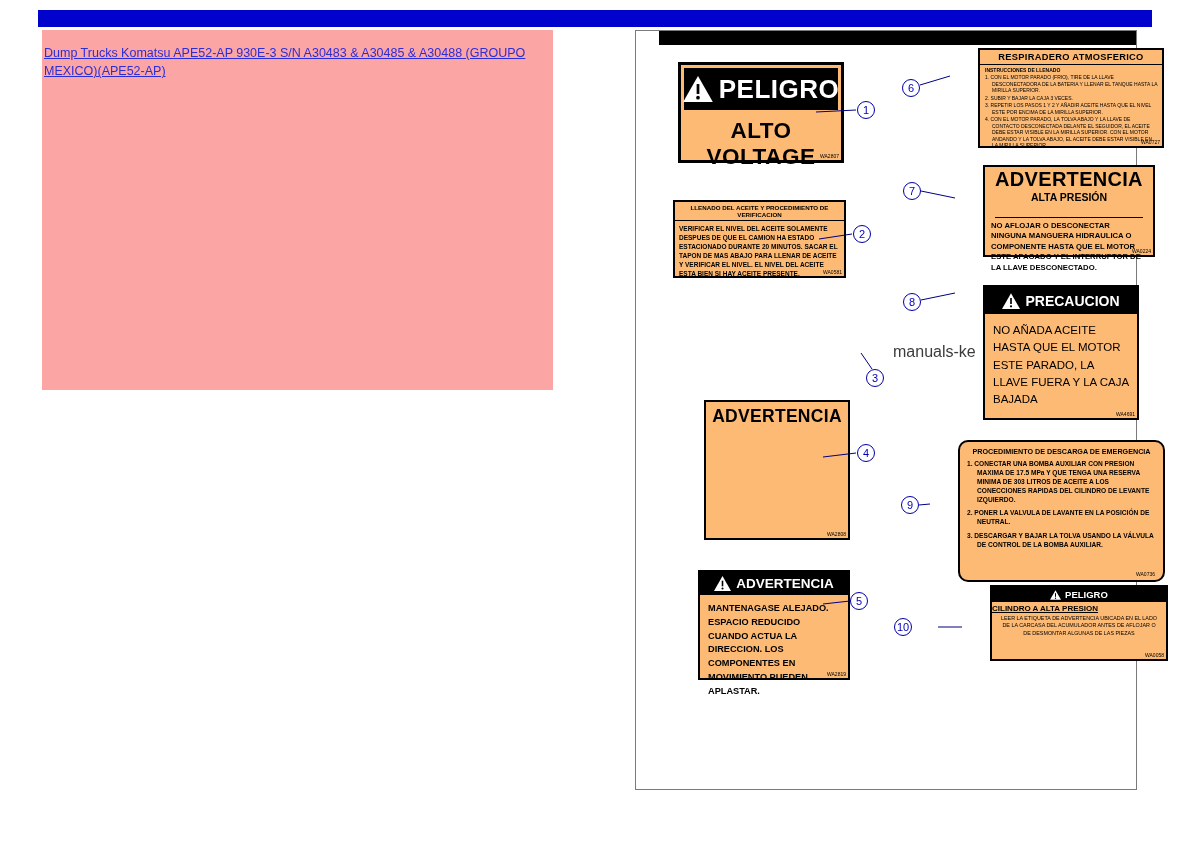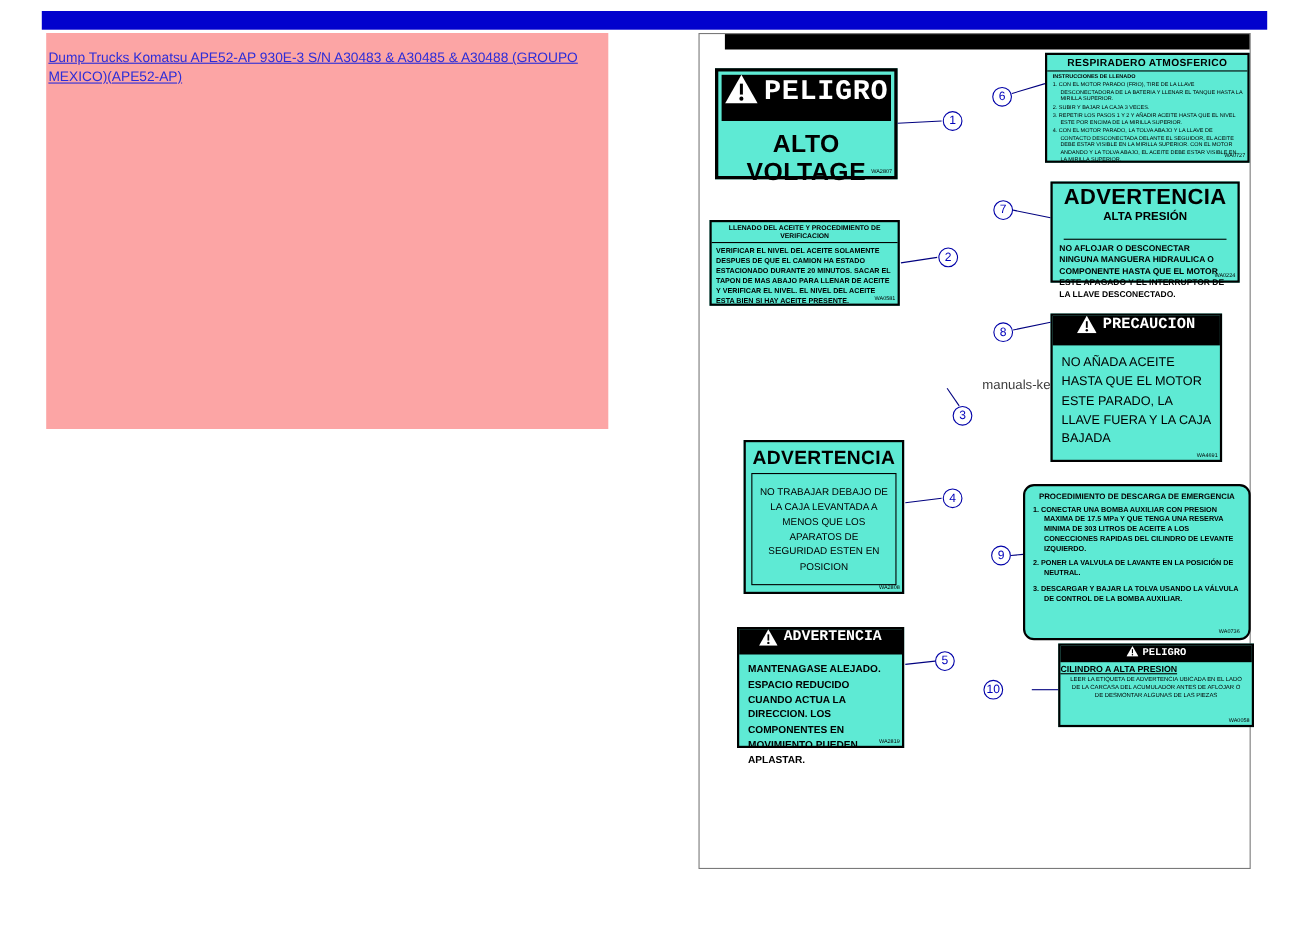--- a/index.html
+++ b/index.html
@@ -8,25 +8,25 @@
   #page { position:absolute; left:0; top:0; width:1190px; height:842px; overflow:hidden; background:#fff; }
 
   .topbar { position:absolute; left:38px; top:10px; width:1114px; height:17px; background:#0202cd; }
 
   .blackbox { position:absolute; left:42px; top:30px; width:511px; height:360px; background:#fca5a5; padding:13px 8px 0 2px; }
   .doclink { color:#2d2dd8; font-size:12.5px; line-height:1.3; text-decoration:underline; cursor:pointer; }
 
   .panel { position:absolute; left:635px; top:30px; width:502px; height:760px; background:#fff; border:1px solid #7a7a7a; }
   .panelbar { position:absolute; left:23px; right:0; top:0; height:14px; background:#000; }
 
-  .watermark { position:absolute; left:893px; top:343px; font-size:12px; color:#3c3c3c; z-index:6; }
-
-  .lbl { position:absolute; background:#5eead4; border:2px solid #000; z-index:2; }
+  .watermark { position:absolute; left:893px; top:343px; font-size:16px; color:#3c3c3c; z-index:6; }
+
+  .lbl { position:absolute; background:#fdba74; border:2px solid #000; z-index:2;margin-left:28px; }
   .code { position:absolute; right:2px; bottom:1px; font-size:5px; line-height:1; color:#000; }
-  .bar { background:#000; color:#fff; display:flex; align-items:flex-start; justify-content:center; font-weight:bold;font-family:Liberation Mono, monospace; }
+  .bar { background:#000; color:#fff; display:flex; align-items:center; justify-content:center; font-weight:bold; }
   .tri { flex:0 0 auto; display:block; }
 
   .lbl1 { left:650px; top:62px; width:166px; height:101px; border-width:3px; padding:3px; }
   .lbl1 .bar { height:42px; gap:6px; font-size:26px; letter-spacing:0.5px; }
   .lbl1 .bigbody { margin-top:8px; text-align:center; font-size:22.5px; font-weight:bold; letter-spacing:0.5px; }
 
   .lbl2 { left:645px; top:200px; width:173px; height:78px; }
   .lbl2 .t { font-size:6.2px; font-weight:bold; text-align:center; padding:2px 1px; border-bottom:1px solid #000; }
   .lbl2 .b { font-size:6.5px; font-weight:bold; padding:3px 4px 0 4px; line-height:1.4; }
 
@@ -114,21 +114,20 @@
 
   <div class="lbl lbl2">
     <div class="t">LLENADO DEL ACEITE Y PROCEDIMIENTO DE VERIFICACION</div>
     <div class="b">VERIFICAR EL NIVEL DEL ACEITE SOLAMENTE DESPUES DE QUE EL CAMION HA ESTADO ESTACIONADO DURANTE 20 MINUTOS. SACAR EL TAPON DE MAS ABAJO PARA LLENAR DE ACEITE Y VERIFICAR EL NIVEL. EL NIVEL DEL ACEITE ESTA BIEN SI HAY ACEITE PRESENTE.</div>
     <span class="code">WA0581</span>
   </div>
 
 
   <div class="lbl lbl4">
     <div class="h">ADVERTENCIA</div>
-    <div class="inner">NO TRABAJAR DEBAJO DE LA CAJA LEVANTADA A MENOS QUE LOS APARATOS DE SEGURIDAD ESTEN EN POSICION</div>
     <span class="code">WA2808</span>
   </div>
 
   <div class="lbl lbl5">
     <div class="bar">
       <svg class="tri" width="17" height="15" viewBox="0 0 24 21">
         <path d="M12 0 L24 21 L0 21 Z" fill="#ffffff"></path>
           <rect x="10.9" y="6.5" width="2.2" height="8" fill="#000"></rect>
           <circle cx="12" cy="17.5" r="1.5" fill="#000"></circle>
       </svg>

